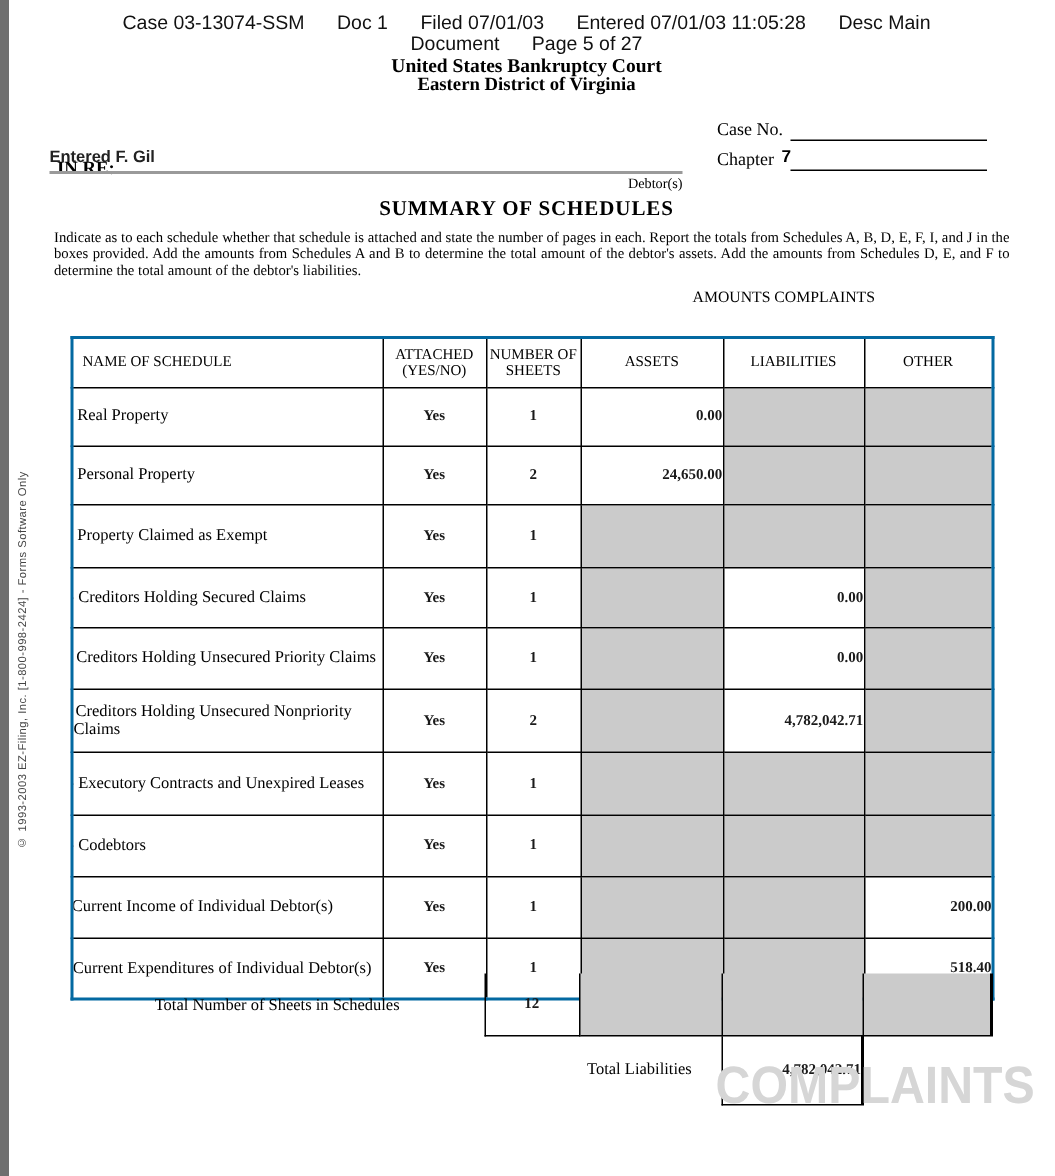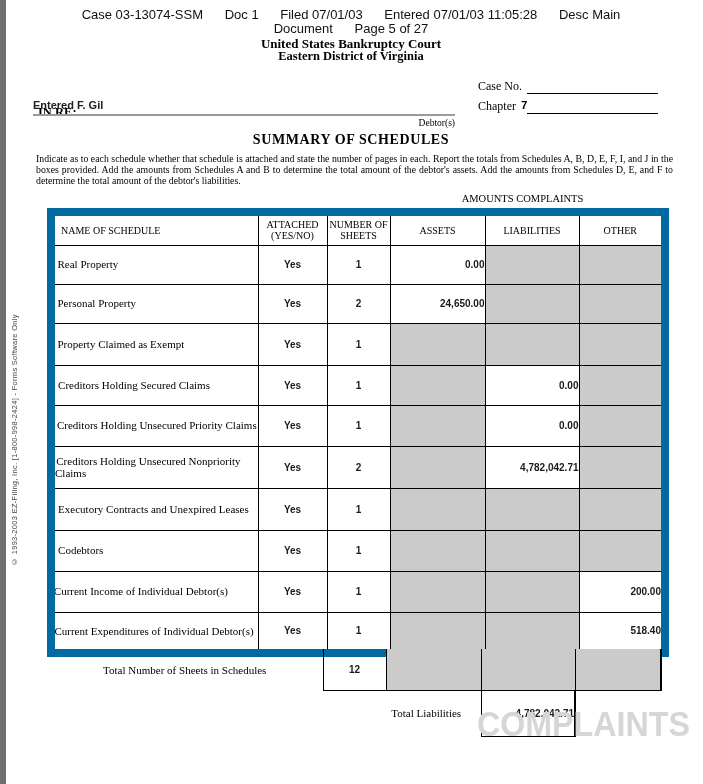--- a/index.html
+++ b/index.html
@@ -30,27 +30,27 @@
   .chapter .fill{flex:1;border-bottom:1px solid #000;}
   .debtor-sub{position:absolute;left:33px;top:118px;width:422px;text-align:right;font-size:9.5px;}
   
   .form-title{position:absolute;left:6px;top:132px;width:690px;text-align:center;
               font-weight:bold;font-size:14px;letter-spacing:0.6px;}
   .instructions{position:absolute;left:36px;top:153px;width:637px;
                 font-size:9.8px;line-height:11.2px;text-align:justify;}
   .amounts-label{position:absolute;left:380px;top:193px;width:285px;text-align:center;font-size:10.5px;}
   
   table{border-collapse:collapse;table-layout:fixed;}
-  .main-table{position:absolute;left:47px;top:208px;width:614px;border:8px solid #0369a1;}
+  .main-table{position:absolute;left:47px;top:224px;width:614px;border:2px solid #0369a1;}
   .main-table th,.main-table td{border:1px solid #000;padding:0;vertical-align:middle;overflow:hidden;}
   .main-table th{font-weight:normal;font-size:10px;text-align:center;line-height:11px;}
   th.h-name{text-align:left;padding-left:6px;}
   .c-name{font-size:11px;text-align:left;padding-left:20px;padding-right:4px;
           text-indent:-14px;line-height:12.5px;}
-  .c-val{font-family:Liberation Sans, sans-serif;font-weight:bold;font-size:10px;color:#1a1a1a;}
+  .c-val{font-family:Liberation Serif, serif;font-weight:bold;font-size:10px;color:#1a1a1a;}
   .c-center{text-align:center;}
   .c-amount{text-align:right;padding-right:11px;}
   .gray{background:#cbcbcb;}
   .thickleft{border-left-width:2px;}
   
   .totals-table{position:absolute;left:47px;top:649px;width:614px;z-index:1;}
   .totals-table td{padding:0;vertical-align:middle;border:none;}
   .totals-table .boxed{border:1px solid #000;}
   .totals-table .notop{border-top:none;}
   .totals-table .thickright{border-right-width:2px;}

